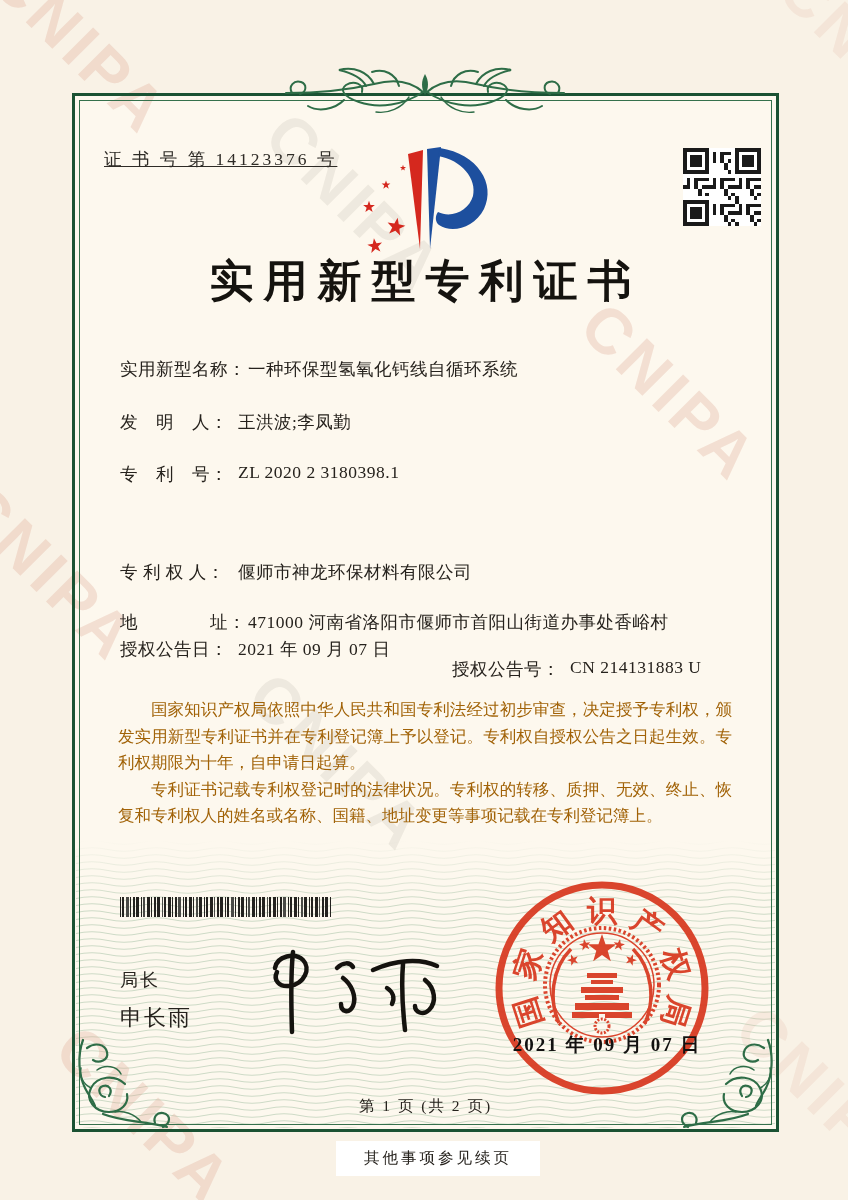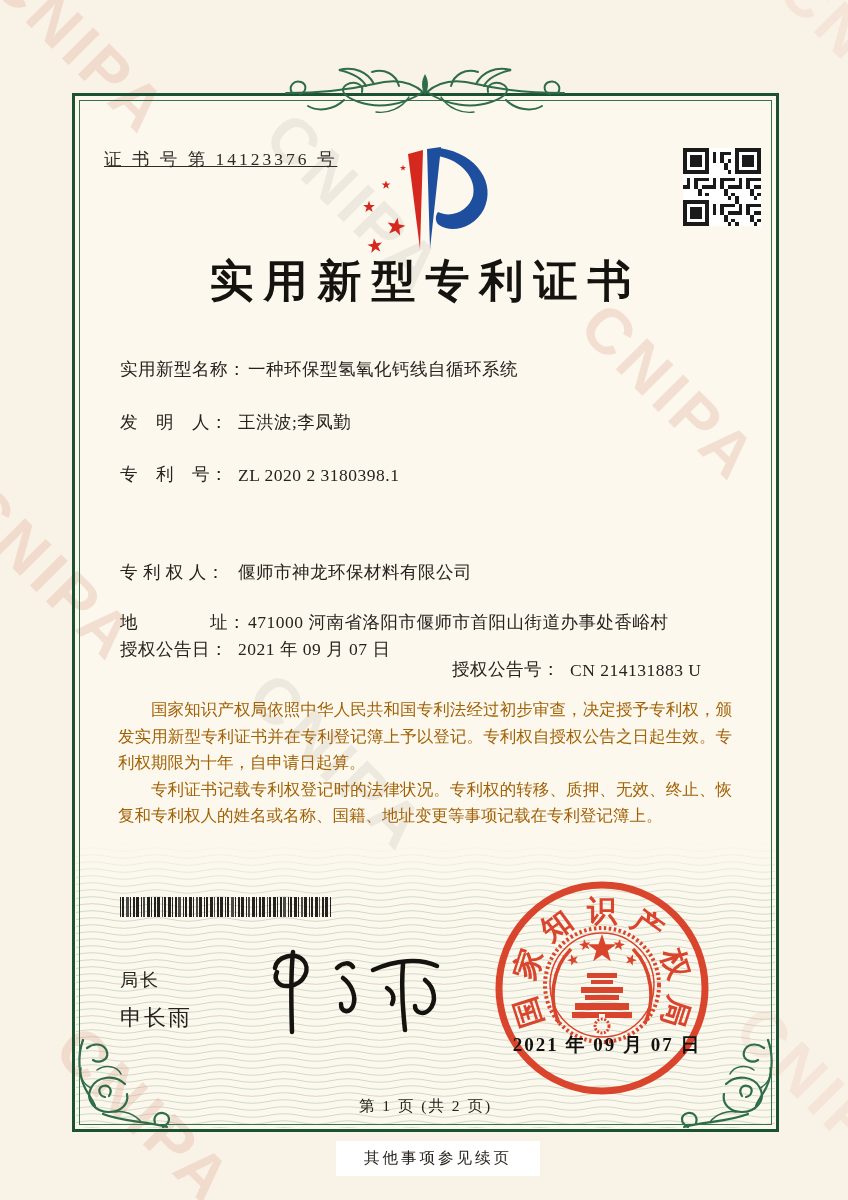--- a/index.html
+++ b/index.html
@@ -22,21 +22,21 @@
   .wm{font-family:"Liberation Sans","DejaVu Sans",sans-serif;font-weight:bold;
       font-size:64px;letter-spacing:5px;transform:rotate(45deg);white-space:nowrap;}
   .wm-pink{color:rgba(222,166,145,0.30);}
   .wm-pale{color:rgba(226,180,160,0.20);}
   .wm-gray{color:rgba(165,158,146,0.17);}
   
   #cert-no{left:104px;top:147px;font-size:17.5px;letter-spacing:3px;color:#2e2b26;text-decoration:underline;}
   #title{left:72px;top:252px;width:707px;text-align:center;font-size:44px;font-weight:bold;
          letter-spacing:10px;color:#15130f;}
   
-  .row{left:120px;display:flex;font-size:17.5px;letter-spacing:0.5px;color:#26221d;white-space:nowrap;align-items:flex-end;}
+  .row{left:120px;display:flex;font-size:17.5px;letter-spacing:0.5px;color:#26221d;white-space:nowrap;}
   .row .lbl{min-width:116px;flex:none;}
   .row .val{margin-left:2px;}
   
   #paras{left:118px;top:697px;width:614px;font-size:16.5px;line-height:26.5px;
          text-align:justify;color:#a16207;}
   #paras p{margin:0;text-indent:2em;}
   
   #signer-title{left:120px;top:968px;font-size:18px;letter-spacing:2px;}
   #signer-name{left:120px;top:1003px;font-size:22px;letter-spacing:2px;}
   

